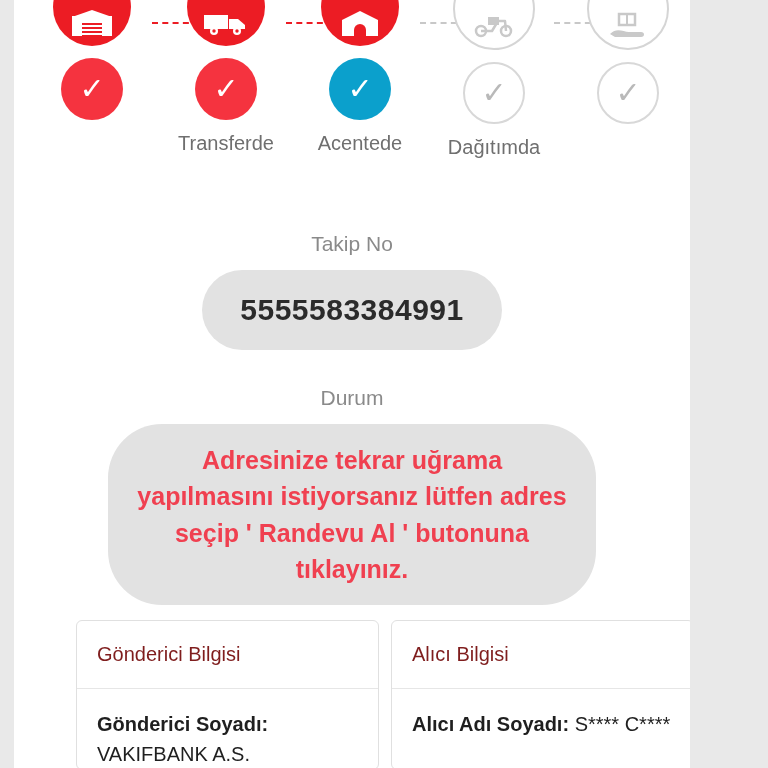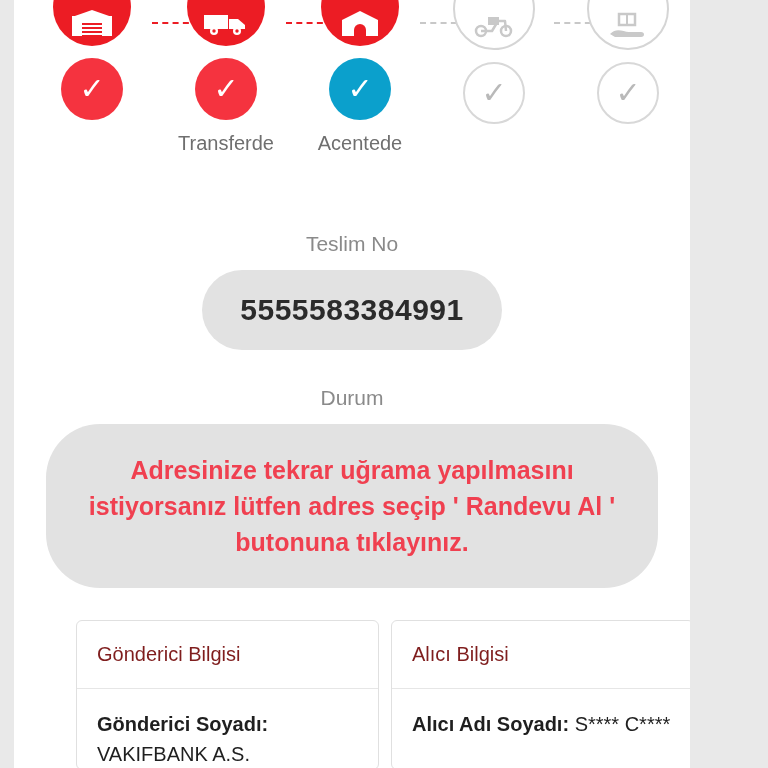--- a/index.html
+++ b/index.html
@@ -134,21 +134,21 @@
   }
   .pill.tracking {
     width: 300px;
     height: 80px;
     font-size: 30px;
     font-weight: bold;
     color: #2b2b2b;
     letter-spacing: 0.5px;
   }
   .pill.status {
-    width: 612px;
+    width: 488px;
     min-height: 164px;
     padding: 18px 28px;
     box-sizing: border-box;
     border-radius: 54px;
   }
   .status-text {
     font-size: 25px;
     font-weight: bold;
     color: #f04050;
     text-align: center;
@@ -270,40 +270,41 @@
               <circle cx="9" cy="19" r="5" fill="none" stroke="#c9c9c9" stroke-width="2.5"></circle>
               <circle cx="34" cy="19" r="5" fill="none" stroke="#c9c9c9" stroke-width="2.5"></circle>
               <path d="M9 19 L20 19 L26 9 L33 9 L34 19" fill="none" stroke="#c9c9c9" stroke-width="2.5" stroke-linejoin="round"></path>
               <rect x="16" y="5" width="11" height="8" fill="#c9c9c9"></rect>
             </svg>
           </span>
         </div>
         <div class="check-circle empty">
           <span>✓</span>
         </div>
+        <div class="node-label">Dağıtımda</div>
       </div>
 
       <div class="node" style="left:552px;">
         <div class="logo-circle grey">
           <span class="glyph">
             <svg width="42" height="26" viewBox="0 0 42 26">
               <rect x="12" y="2" width="16" height="11" fill="none" stroke="#c9c9c9" stroke-width="2.5"></rect>
               <line x1="20" y1="2" x2="20" y2="13" stroke="#c9c9c9" stroke-width="2"></line>
               <path d="M3 22 C10 15, 16 20, 22 20 L34 20 C38 20, 38 25, 34 25 L8 25 Z" fill="#c9c9c9"></path>
             </svg>
           </span>
         </div>
         <div class="check-circle empty">
           <span>✓</span>
         </div>
       </div>
     </div>
 
     <div class="takip-block">
-      <div class="field-label">Teslim No</div>
+      <div class="field-label">Takip No</div>
       <div class="pill tracking">5555583384991</div>
     </div>
 
     <div class="durum-block">
       <div class="field-label">Durum</div>
       <div class="pill status">
         <div class="status-text">Adresinize tekrar uğrama yapılmasını istiyorsanız lütfen adres seçip ' Randevu Al ' butonuna tıklayınız.</div>
       </div>
     </div>
 

